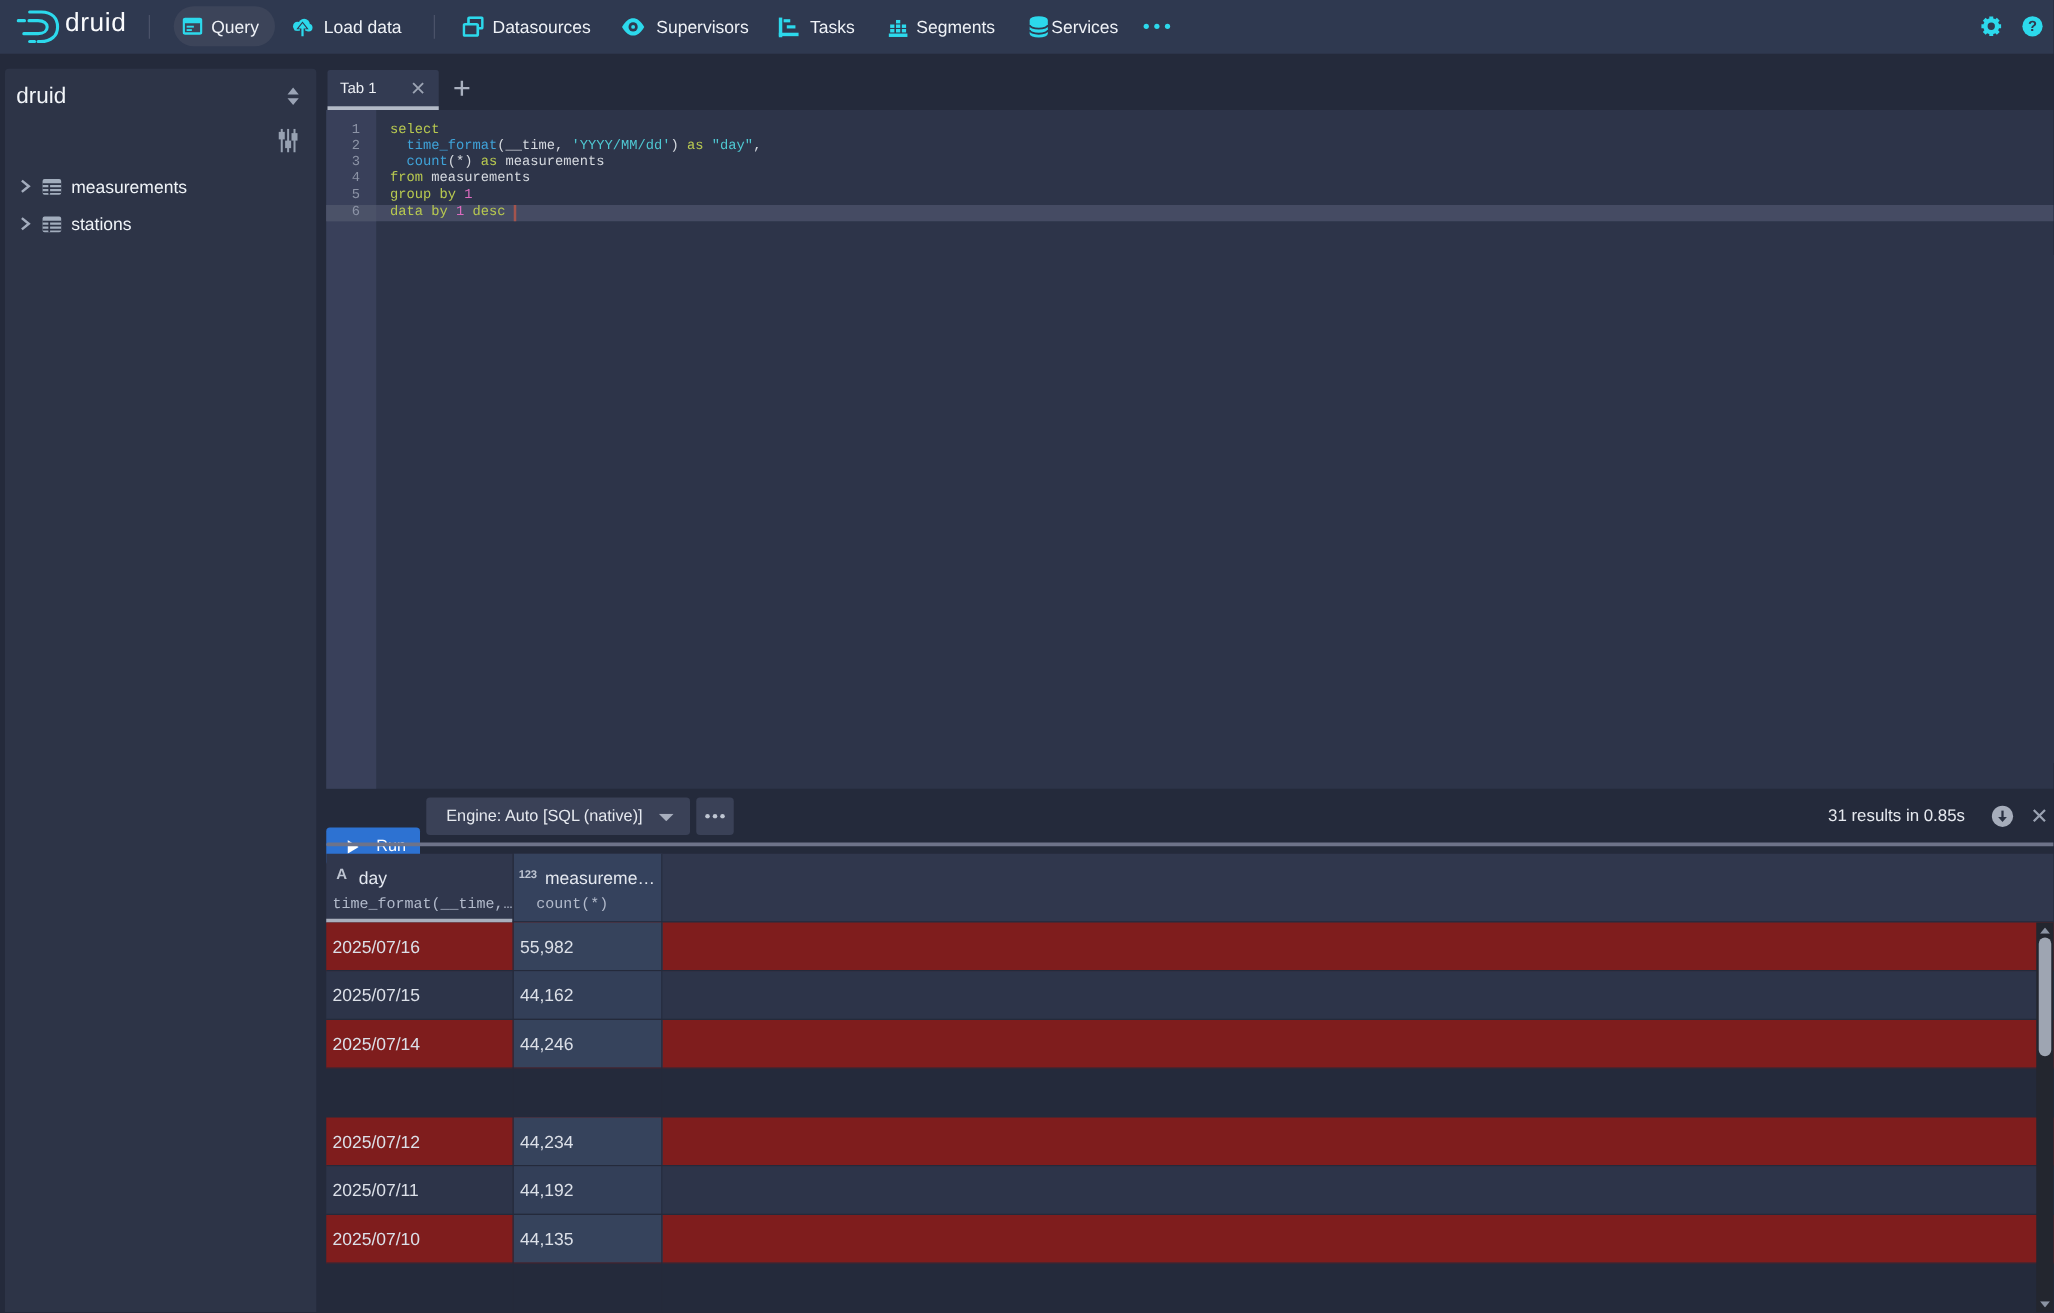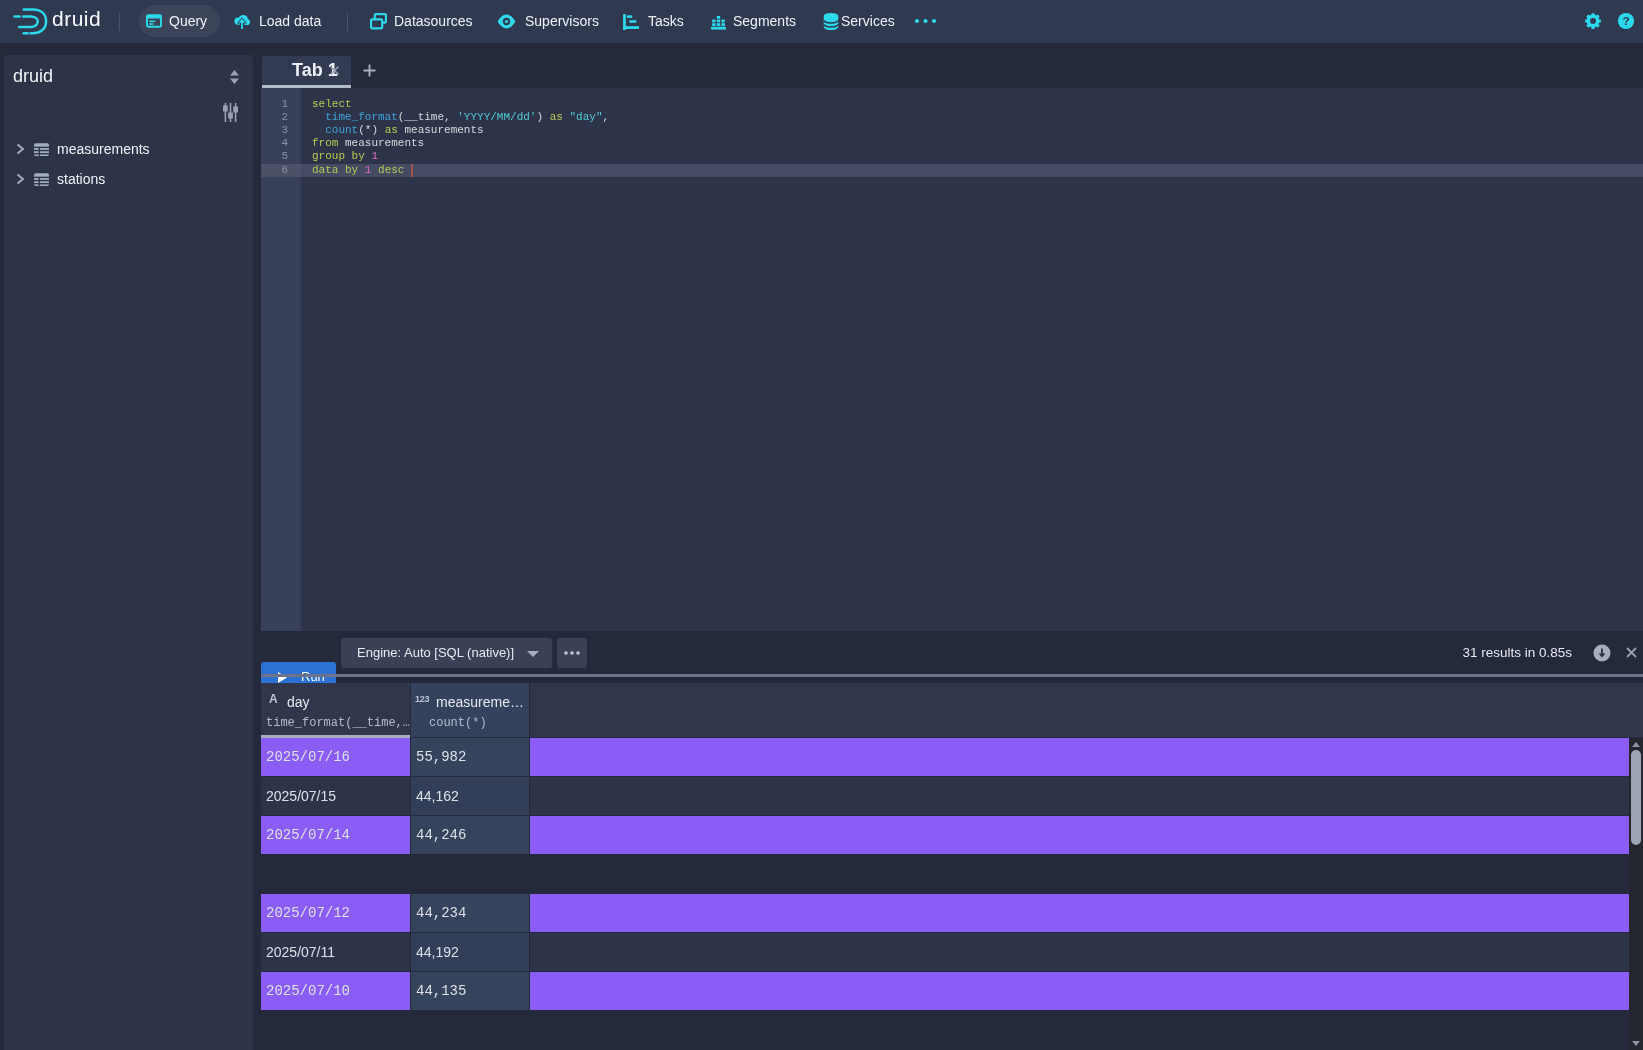--- a/index.html
+++ b/index.html
@@ -19,21 +19,21 @@
   
   .sidebar { position:absolute; left:4px; top:55px; width:249px; height:995px; background:#2D3447; border-radius:3px 3px 0 0; }
   .sb-title { position:absolute; left:9px; top:11px; font-size:18px; color:#F2F5F9; }
   .searchbox { position:absolute; left:7px; top:42px; width:234px; height:30px; background:#303850; border:1px solid #3E4759; border-radius:3px; }
   .searchbox .ph { position:absolute; left:11px; top:0; height:28px; line-height:28px; font-size:15px; color:#8792A6; }
   .treerow { position:absolute; left:0; width:249px; height:30px; }
   .treerow .lbl { position:absolute; left:53px; top:0; height:30px; line-height:30px; font-size:14px; color:#F0F4F8; }
 
   
   .tab { position:absolute; left:262px; top:56px; width:89px; height:29px; background:#333B52; border-radius:2px 2px 0 0; }
-  .tab .t { position:absolute; left:30px; top:0; height:29px; line-height:29px; font-size:18px; color:#EDF0F5;font-weight:bold; }
+  .tab .t { position:absolute; left:10px; top:0; height:29px; line-height:29px; font-size:12px; color:#EDF0F5; }
   .tabline { position:absolute; left:262px; top:85px; width:89px; height:3px; background:#B3BAC7; }
 
   
   .editor { position:absolute; left:261px; top:88px; width:1382px; height:543px; background:#2D3449; }
   .gutter { position:absolute; left:0; top:0; width:40px; height:543px; background:#39405A; }
   .gutnum { position:absolute; left:0; top:9.5px; width:27px; text-align:right;
             font-family:"Liberation Mono", monospace; font-size:11px; line-height:13.2px; color:#8C93A6; }
   .codelines { position:absolute; left:51px; top:9.5px; font-family:"Liberation Mono", monospace;
                font-size:11px; line-height:13.2px; color:#D5D9DF; white-space:pre; }
   .activeline { position:absolute; left:0; top:75.5px; width:1382px; height:13.2px; background:#454B63; }
@@ -53,21 +53,21 @@
 
   
   .thead { position:absolute; left:261px; top:683px; width:1382px; height:55px; background:#30374D; }
   .thead .c2 { position:absolute; left:150px; top:0; width:119px; height:54px; background:#35425D; }
   .sortline { position:absolute; left:0; top:52px; width:149px; height:3px; background:#A9AFBD; }
   .theadline { position:absolute; left:149px; top:54px; width:1233px; height:1px; background:#242A3B; }
   .htitle { position:absolute; top:11px; font-size:14px; color:#E4E8F0;text-align:right; }
   .hsub { position:absolute; top:33px; font-family:"Liberation Mono", monospace; font-size:12px; color:#B2BACB; }
   .hicon { position:absolute; font-weight:bold; color:#BDC4D1; }
   .row { position:absolute; left:261px; width:1382px; height:39px; }
-  .row.odd  { background:#8b5cf6;font-family:Liberation Mono, monospace; }
+  .row.odd  { background:#7f1d1d; }
   .row.even { background:#2D3449; }
   .row .c2 { position:absolute; left:150px; top:0; width:119px; height:38px; }
   .row.odd .c2 { background:#36435C; }
   .row.even .c2 { background:#333F58; }
   .row .sep { position:absolute; left:0; bottom:0; width:100%; height:1px; background:#242A3B; }
   .row .d { position:absolute; left:5px; top:0; height:38px; line-height:38px; font-size:14px; color:#DCE0E8; }
   .row .v { position:absolute; left:155px; top:0; height:38px; line-height:38px; font-size:14px; color:#DCE0E8; }
   .vline { position:absolute; top:683px; width:1px; height:367px; background:#242A3B; }
 
   

